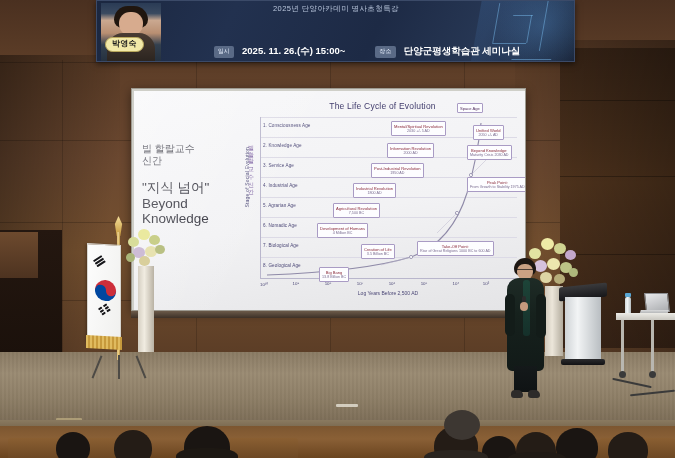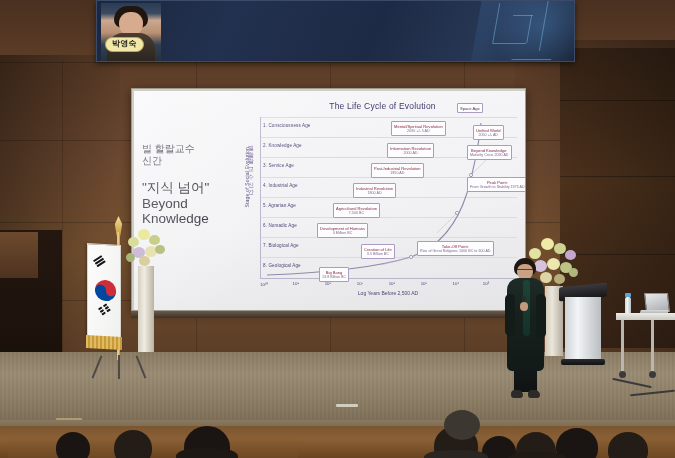--- a/index.html
+++ b/index.html
@@ -433,21 +433,29 @@
       <div class="trace" style="left:40px;top:66px;width:40px;height:1px;"></div>
     </div>
 
     <div class="banner-photo">
       <div class="photo-hair"></div>
       <div class="photo-face"></div>
       <div class="photo-body"></div>
     </div>
     <div class="name-badge">박영숙</div>
 
-
+    <div class="banner-eyebrow">2025년 단양아카데미 명사초청특강</div>
+
+    <div class="banner-meta">
+      <span class="meta-chip">일시</span>
+      <span class="meta-text">2025. 11. 26.(수) 15:00~</span>
+      <span class="meta-gap"></span>
+      <span class="meta-chip">장소</span>
+      <span class="meta-text">단양군평생학습관 세미나실</span>
+    </div>
   </div>
 
   <div class="screen-frame">
     <div class="screen-surface">
 
       <div class="slide-left">
         <div class="sl-ko-small">빌 할랄교수</div>
         <div class="sl-ko-small">신간</div>
         <div class="sl-quote">"지식 넘어"</div>
         <div class="sl-en">Beyond</div>

